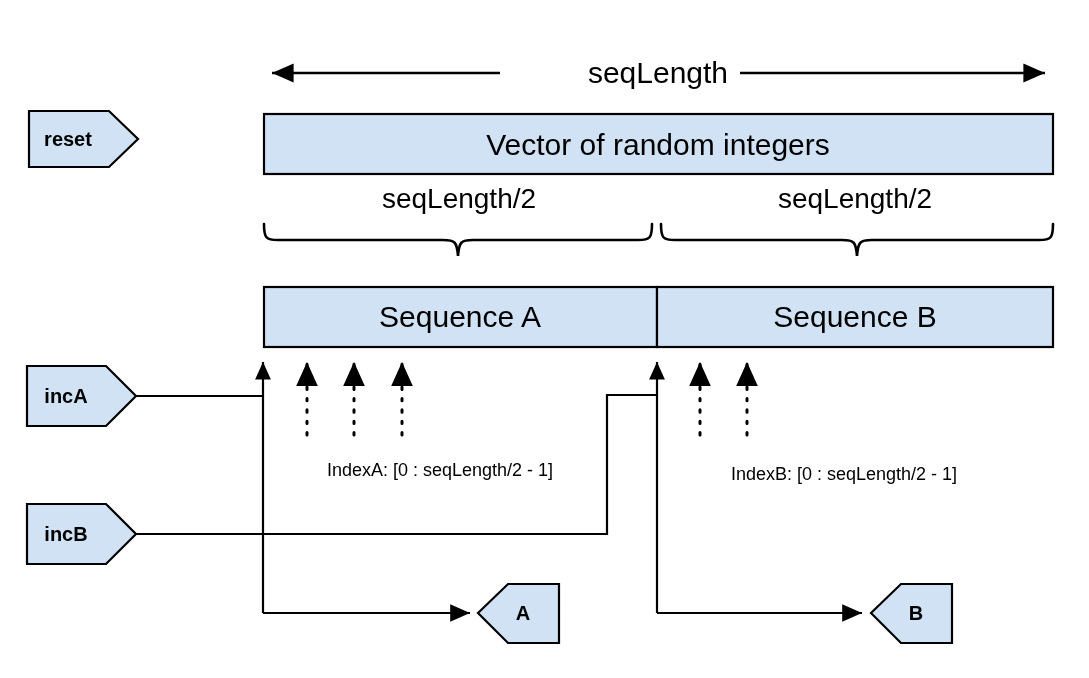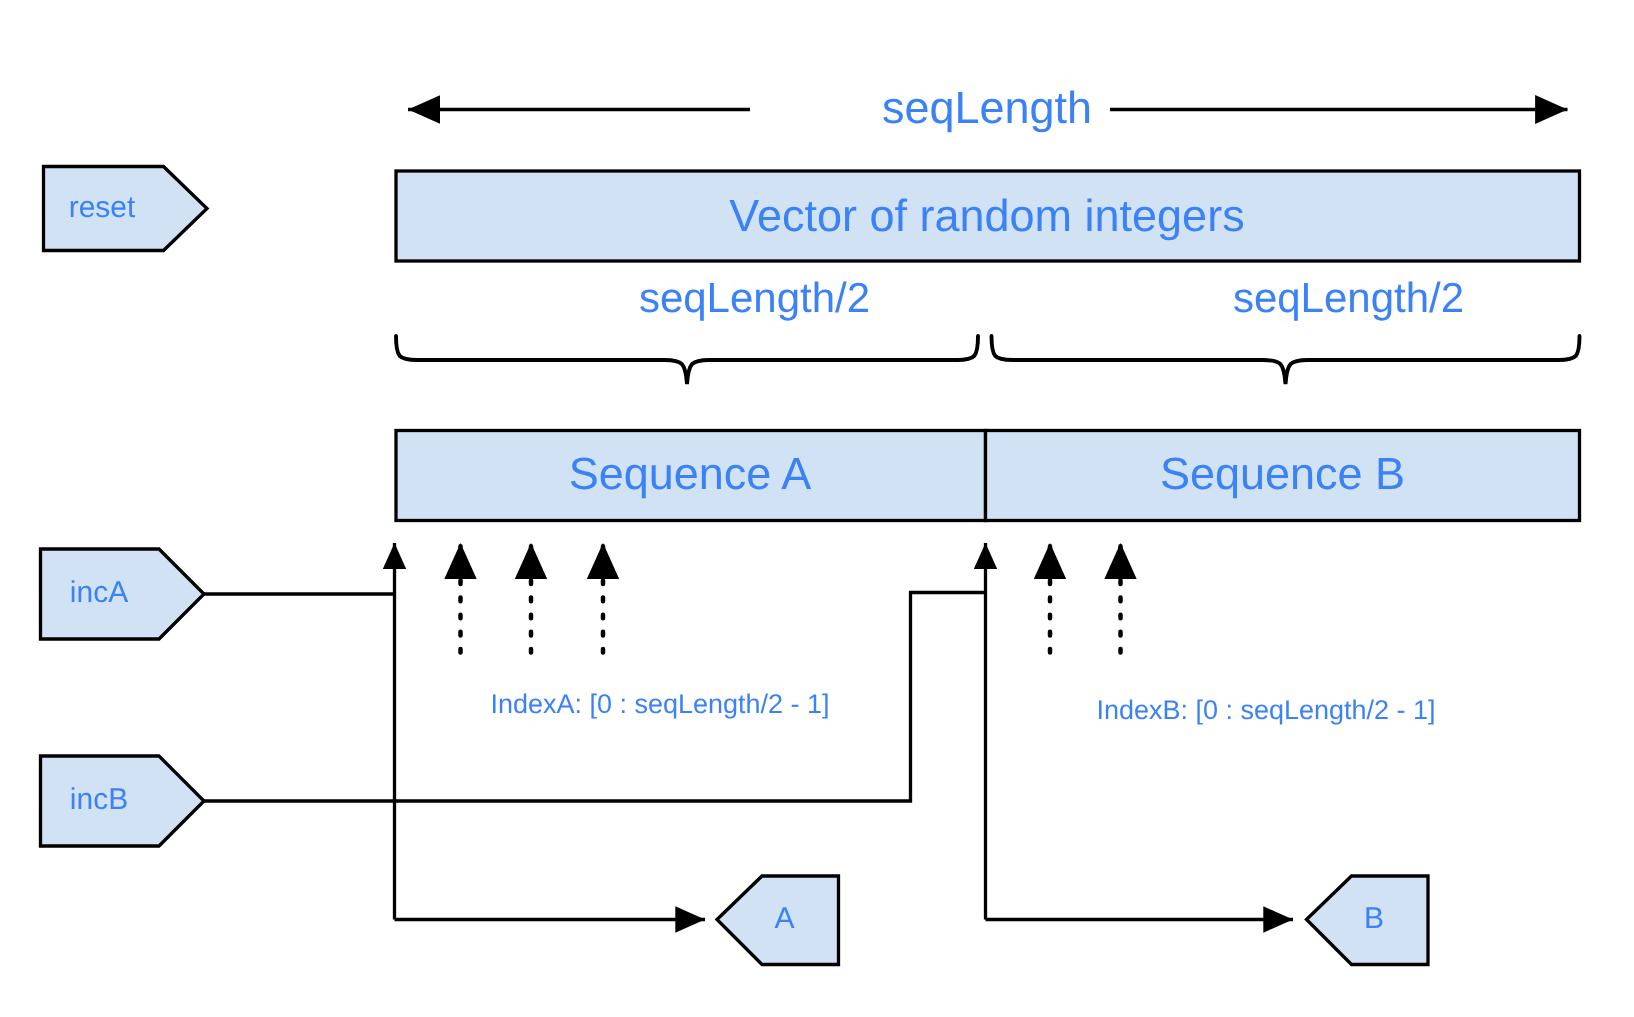--- a/index.html
+++ b/index.html
@@ -31,28 +31,28 @@
   .brace { stroke: #000000; stroke-width: 2.6; fill: none; stroke-linecap: round; }
   .dotline {
     stroke: #000000;
     stroke-width: 3;
     fill: none;
     stroke-dasharray: 2.4 9;
     stroke-linecap: round;
   }
   .txt {
     position: absolute;
-    color: #3b82f6;
+    color: #000000;
     white-space: nowrap;
     font-family: "Liberation Sans", sans-serif;
   }
   .t-big { font-size: 30px; }
-  .t-med { font-size: 28px; margin-left: 44px; }
+  .t-med { font-size: 28px; }
   .t-small { font-size: 18px; }
-  .t-io { font-size: 20px; }
+  .t-io { font-size: 20px; font-weight: bold; }
   .center { transform: translate(-50%, -50%); }
 </style>
 </head>
 <body>
 
 <div id="canvas">
 
   <svg class="layer" viewBox="0 0 1089 678" xmlns="http://www.w3.org/2000/svg">
 
     <defs>

